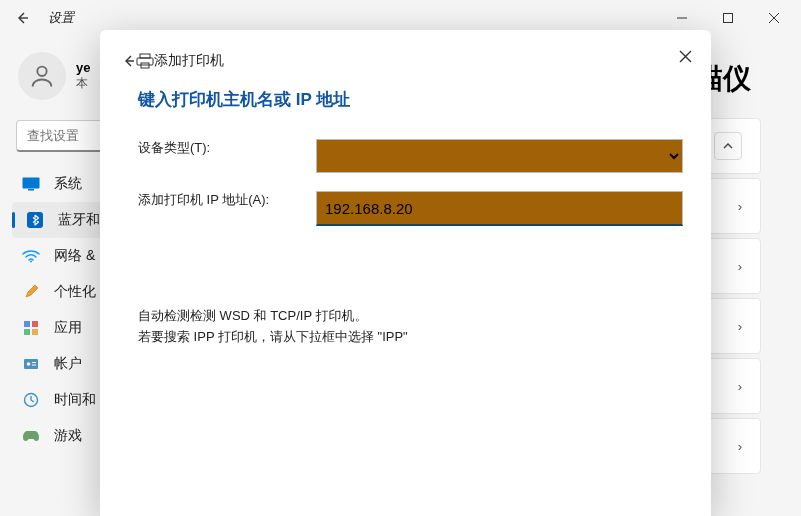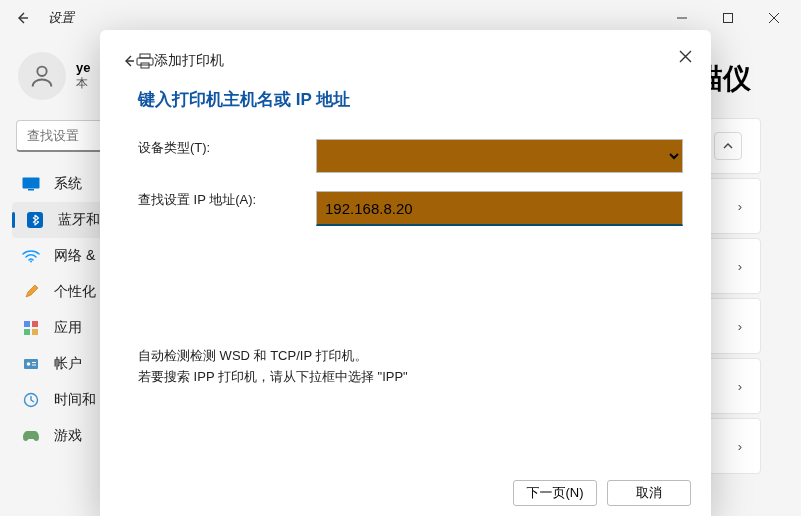--- a/index.html
+++ b/index.html
@@ -43,21 +43,21 @@
 .dialog { position: absolute; left: 100px; top: 30px; right: 90px; bottom: 0; background: #fff; box-shadow: 0 10px 40px rgba(0,0,0,0.25); border-radius: 6px 6px 0 0; overflow: hidden; display: flex; flex-direction: column; }
 .dialog-close { position: absolute; right: 14px; top: 14px; width: 24px; height: 24px; display: flex; align-items: center; justify-content: center; color: #333; font-size: 15px; cursor: pointer; }
 .dialog-header { display: flex; align-items: center; gap: 0; padding: 22px 28px 0 22px; font-size: 14px; color: #222; }
 .dialog-header .dback { font-size: 15px; color: #333; }
 .dialog-body { padding: 18px 28px 0 38px; flex: 1; }
 .dialog-title { color: #1156a3; font-size: 17px; margin-bottom: 28px; font-weight: bold; }
 .form-row { display: flex; align-items: flex-start; margin-bottom: 18px; gap: 8px; }
 .form-row .lbl { width: 170px; font-size: 13px; color: #222; }
 .form-row select, .form-row input { flex: 1; height: 26px; font-size: 15px; padding: 16px 8px; border: 1px solid #bcbcbc; background: #a16207; }
 .form-row input { border-bottom: 2px solid #0c4a6e; }
-.note { font-size: 13px; color: #222; line-height: 1.6; margin-top: 120px; }
+.note { font-size: 13px; color: #222; line-height: 1.6; margin-top: 80px; }
 .dialog-footer { display: flex; justify-content: flex-end; gap: 10px; padding: 10px 20px 10px 0; }
 .dialog-footer button { min-width: 84px; height: 26px; font-size: 13px; background: #fff; border: 1px solid #bcbcbc; border-radius: 3px; cursor: pointer; }
 
 svg { display: block; }
 </style>
 </head>
 <body>
 
 <div class="titlebar">
   <div class="back">
@@ -246,26 +246,22 @@
     <div class="dialog-title">键入打印机主机名或 IP 地址</div>
 
     <div class="form-row">
       <div class="lbl">设备类型(T):</div>
       <select>
         <option>IPP 设备</option>
       </select>
     </div>
 
     <div class="form-row">
-      <div class="lbl">查找设置 IP 地址(A):</div>
+      <div class="lbl">添加打印机 IP 地址(A):</div>
       <input type="text" value="192.168.8.20" style="">
     </div>
 
     <div class="note">
       <div>自动检测检测 WSD 和 TCP/IP 打印机。</div>
       <div>若要搜索 IPP 打印机，请从下拉框中选择 "IPP"</div>
     </div>
   </div>
-  <div class="dialog-footer">
-    <button><span>下一页(N)</span></button>
-    <button><span>取消</span></button>
-  </div>
 </div>
 
 </body></html>

